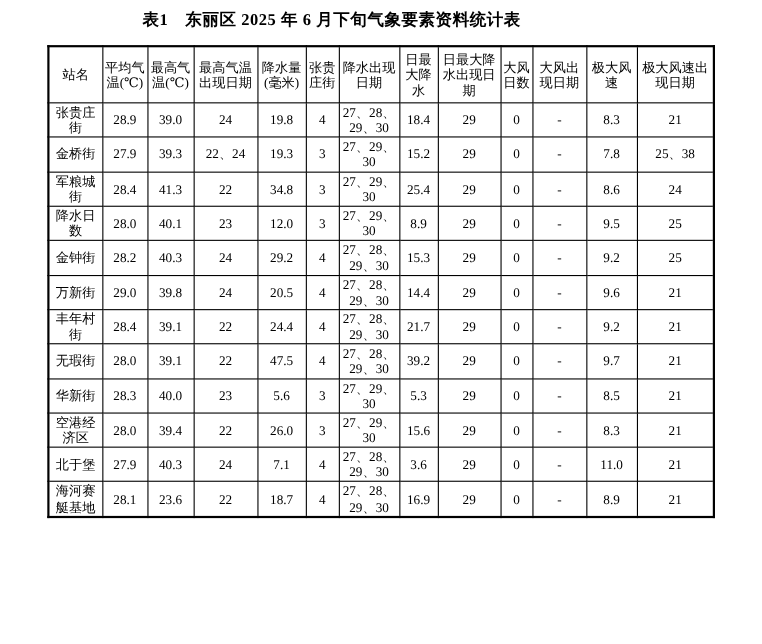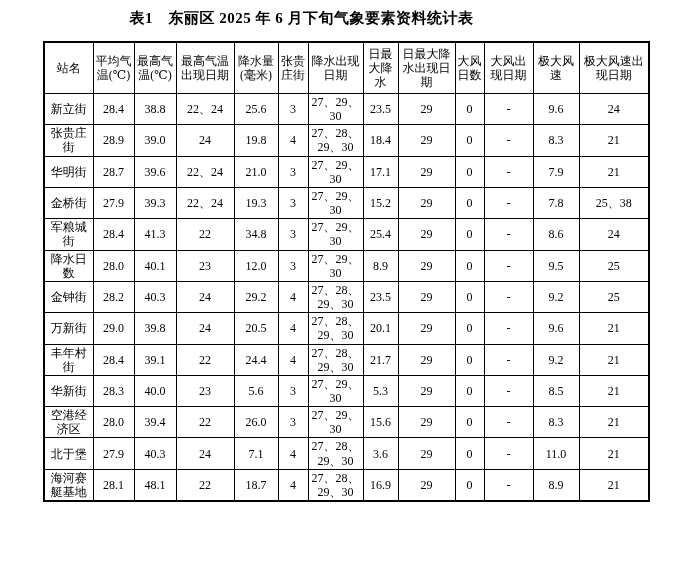--- a/index.html
+++ b/index.html
@@ -86,62 +86,32 @@
           <th>日最大降水</th>
           <th>日最大降水出现日期</th>
           <th>大风日数</th>
           <th>大风出现日期</th>
           <th>极大风速</th>
           <th>极大风速出现日期</th>
         </tr>
     </thead>
     <tbody>
         <tr>
-          <td>新立街</td>
-          <td>28.4</td>
-          <td>38.8</td>
-          <td>22、24</td>
-          <td>25.6</td>
-          <td>3</td>
-          <td>27、29、30</td>
-          <td>23.5</td>
-          <td>29</td>
-          <td>0</td>
-          <td>-</td>
-          <td>9.6</td>
-          <td>24</td>
-        </tr>
-        <tr>
           <td>张贵庄街</td>
           <td>28.9</td>
           <td>39.0</td>
           <td>24</td>
           <td>19.8</td>
           <td>4</td>
           <td>27、28、29、30</td>
           <td>18.4</td>
           <td>29</td>
           <td>0</td>
           <td>-</td>
           <td>8.3</td>
-          <td>21</td>
-        </tr>
-        <tr>
-          <td>华明街</td>
-          <td>28.7</td>
-          <td>39.6</td>
-          <td>22、24</td>
-          <td>21.0</td>
-          <td>3</td>
-          <td>27、29、30</td>
-          <td>17.1</td>
-          <td>29</td>
-          <td>0</td>
-          <td>-</td>
-          <td>7.9</td>
           <td>21</td>
         </tr>
         <tr>
           <td>金桥街</td>
           <td>27.9</td>
           <td>39.3</td>
           <td>22、24</td>
           <td>19.3</td>
           <td>3</td>
           <td>27、29、30</td>
@@ -183,55 +153,70 @@
           <td>25</td>
         </tr>
         <tr>
           <td>金钟街</td>
           <td>28.2</td>
           <td>40.3</td>
           <td>24</td>
           <td>29.2</td>
           <td>4</td>
           <td>27、28、29、30</td>
-          <td>23.5</td>
+          <td>15.3</td>
           <td>29</td>
           <td>0</td>
           <td>-</td>
           <td>9.2</td>
           <td>25</td>
         </tr>
         <tr>
           <td>万新街</td>
           <td>29.0</td>
           <td>39.8</td>
           <td>24</td>
           <td>20.5</td>
           <td>4</td>
           <td>27、28、29、30</td>
-          <td>20.1</td>
+          <td>14.4</td>
           <td>29</td>
           <td>0</td>
           <td>-</td>
           <td>9.6</td>
           <td>21</td>
         </tr>
         <tr>
           <td>丰年村街</td>
           <td>28.4</td>
           <td>39.1</td>
           <td>22</td>
           <td>24.4</td>
           <td>4</td>
           <td>27、28、29、30</td>
           <td>21.7</td>
           <td>29</td>
           <td>0</td>
           <td>-</td>
           <td>9.2</td>
+          <td>21</td>
+        </tr>
+        <tr>
+          <td>无瑕街</td>
+          <td>28.0</td>
+          <td>39.1</td>
+          <td>22</td>
+          <td>47.5</td>
+          <td>4</td>
+          <td>27、28、29、30</td>
+          <td>39.2</td>
+          <td>29</td>
+          <td>0</td>
+          <td>-</td>
+          <td>9.7</td>
           <td>21</td>
         </tr>
         <tr>
           <td>华新街</td>
           <td>28.3</td>
           <td>40.0</td>
           <td>23</td>
           <td>5.6</td>
           <td>3</td>
           <td>27、29、30</td>
@@ -268,21 +253,21 @@
           <td>3.6</td>
           <td>29</td>
           <td>0</td>
           <td>-</td>
           <td>11.0</td>
           <td>21</td>
         </tr>
         <tr>
           <td>海河赛艇基地</td>
           <td>28.1</td>
-          <td>48.1</td>
+          <td>23.6</td>
           <td>22</td>
           <td>18.7</td>
           <td>4</td>
           <td>27、28、29、30</td>
           <td>16.9</td>
           <td>29</td>
           <td>0</td>
           <td>-</td>
           <td>8.9</td>
           <td>21</td>

